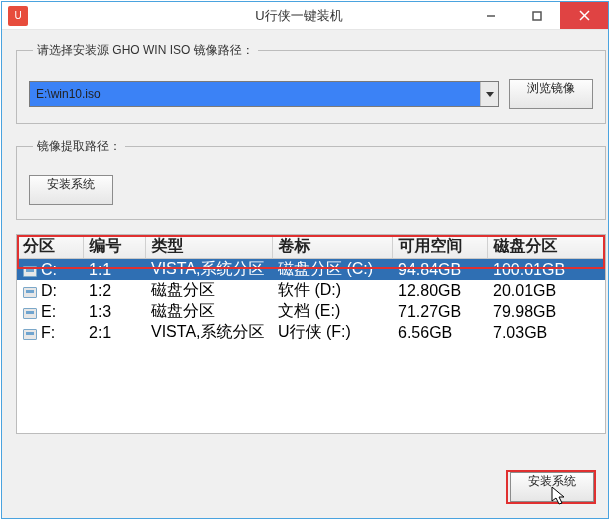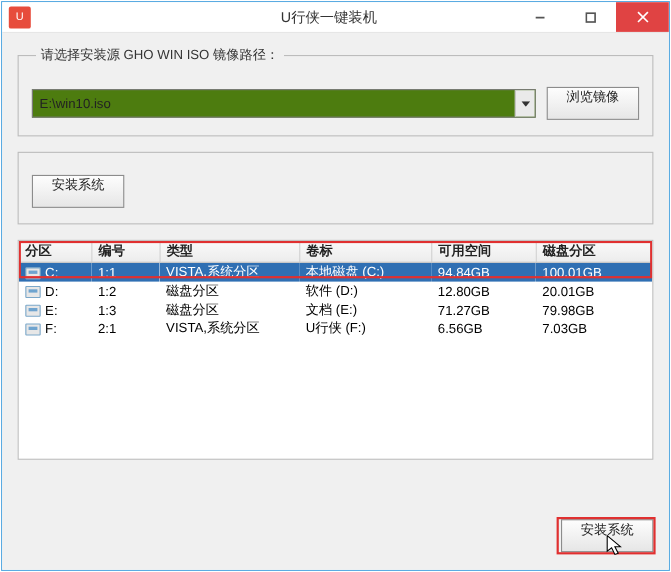--- a/index.html
+++ b/index.html
@@ -59,21 +59,21 @@
     cursor:pointer;
     font-size: 13px;
   }
   .win-btn.close {
     background:#e04343;
     color:#fff;
     width:48px;
   }
   .win-btn.min svg, .win-btn.max svg { stroke:#555; }
   .body-area {
-    padding: 12px 14px 14px 14px;
+    padding: 12px 2px 14px 14px;
     background:#f0f0f0;
     height: calc(100% - 28px);
     position:relative;
   }
   fieldset.group {
     border:1px solid #bcbcbc;
     background:#f0f0f0;
     margin: 0 0 14px 0;
     padding: 20px 12px 14px 12px;
     position: relative;
@@ -86,21 +86,21 @@
   }
   .row {
     display:flex;
     align-items:center;
     gap:10px;
   }
   .combo {
     flex:1;
     height:26px;
     border:1px solid #7a7a7a;
-    background:#4d7c0f;
+    background:#3b82f6;
     display:flex;
     align-items:center;
     position:relative;
   }
   .combo .combo-text {
     flex:1;
     padding: 0 6px;
     font-size:12px;
     color:#222;
     white-space:nowrap;
@@ -139,21 +139,21 @@
     position:absolute;
     top:0; left:0; right:0;
     height:34px;
     border:2px solid #e03030;
     pointer-events:none;
     z-index:5;
   }
   table.ptable {
     width:100%;
     border-collapse: collapse;
-    font-size:12px;
+    font-size:16px;
     table-layout: fixed;
   }
   table.ptable th {
     background:linear-gradient(#fafafa,#ececec);
     border-right:1px solid #d0d0d0;
     border-bottom:1px solid #c8c8c8;
     text-align:left;
     padding:1px 6px;
     font-weight:bold;
     color:#222;
@@ -261,20 +261,21 @@
               </svg>
           </div>
         </div>
         <div class="btn">
           <span>浏览镜像</span>
         </div>
       </div>
     </fieldset>
 
     <fieldset class="group">
+      <legend>镜像提取路径：</legend>
       <div class="row">
         <div class="btn">
           <span>安装系统</span>
         </div>
       </div>
     </fieldset>
 
     <div class="table-wrap">
       <div class="red-outline-table"></div>
       <table class="ptable">
@@ -294,21 +295,21 @@
             <th>卷标</th>
             <th>可用空间</th>
             <th>磁盘分区</th>
           </tr>
         </thead>
         <tbody id="ptbody">
         <tr class="sel">
               <td><span class="drive-ico"></span><span>C:</span></td>
               <td><span>1:1</span></td>
               <td><span>VISTA,系统分区</span></td>
-              <td><span>本地磁盘 (C:)</span></td>
+              <td><span>磁盘分区 (C:)</span></td>
               <td><span>94.84GB</span></td>
               <td><span>100.01GB</span></td>
             </tr>
             <tr>
               <td><span class="drive-ico"></span><span>D:</span></td>
               <td><span>1:2</span></td>
               <td><span>磁盘分区</span></td>
               <td><span>软件 (D:)</span></td>
               <td><span>12.80GB</span></td>
               <td><span>20.01GB</span></td>

